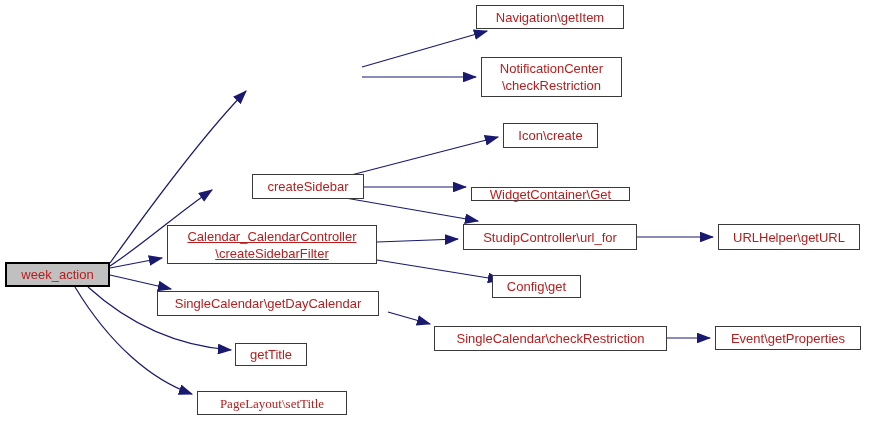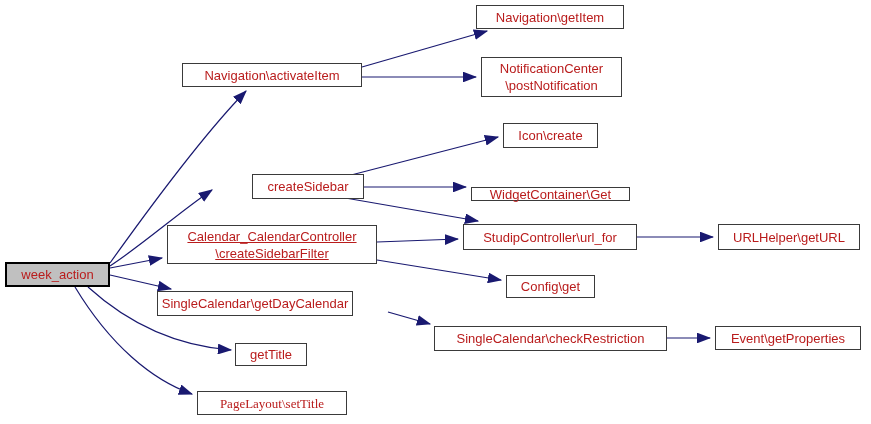--- a/index.html
+++ b/index.html
@@ -80,31 +80,28 @@
     <path class="edge" d="M377,260 L501,280" marker-end="url(#arrow)"></path>
     <path class="edge" d="M388,312 L430,324" marker-end="url(#arrow)"></path>
     <path class="edge" d="M637,237 L713,237" marker-end="url(#arrow)"></path>
     <path class="edge" d="M667,338 L710,338" marker-end="url(#arrow)"></path>
   </svg>
 
   <div class="node root" style="left:5px; top:262px; width:105px; height:25px;">
     <span>week_action</span>
   </div>
 
-  <div class="node" style="left:182px; top:63px; width:180px; height:24px;">
-    <span>Navigation\activateItem</span>
-  </div>
 
   <div class="node" style="left:476px; top:5px; width:148px; height:24px;">
     <span>Navigation\getItem</span>
   </div>
 
   <div class="node" style="left:481px; top:57px; width:141px; height:40px;">
     <span>NotificationCenter
-\postNotification</span>
+\checkRestriction</span>
   </div>
 
   <div class="node" style="left:503px; top:123px; width:95px; height:25px;">
     <span>Icon\create</span>
   </div>
 
   <div class="node" style="left:216px; top:174px; width:112px; height:25px;margin-left:36px;">
     <span>createSidebar</span>
   </div>
 
@@ -118,25 +115,25 @@
 
   <div class="node" style="left:718px; top:224px; width:142px; height:26px;">
     <span>URLHelper\getURL</span>
   </div>
 
   <div class="node" style="left:167px; top:225px; width:210px; height:39px;text-decoration:underline;">
     <span>Calendar_CalendarController
 \createSidebarFilter</span>
   </div>
 
-  <div class="node" style="left:506px; top:275px; width:89px; height:23px;text-align:right;">
+  <div class="node" style="left:492px; top:275px; width:89px; height:23px;text-align:right;">
     <span>Config\get</span>
   </div>
 
-  <div class="node" style="left:157px; top:291px; width:196px; height:25px;">
+  <div class="node" style="left:157px; top:291px; width:222px; height:25px;">
     <span>SingleCalendar\getDayCalendar</span>
   </div>
 
   <div class="node" style="left:434px; top:326px; width:233px; height:25px;">
     <span>SingleCalendar\checkRestriction</span>
   </div>
 
   <div class="node" style="left:235px; top:343px; width:72px; height:23px;">
     <span>getTitle</span>
   </div>

